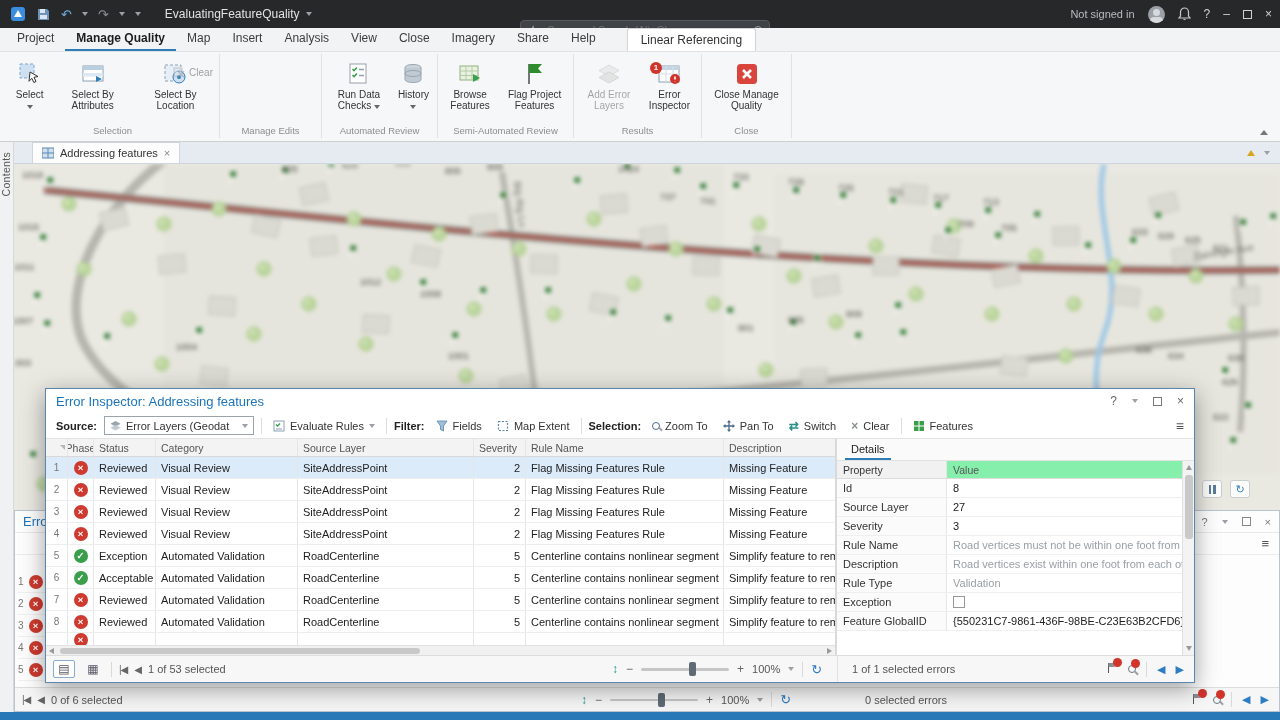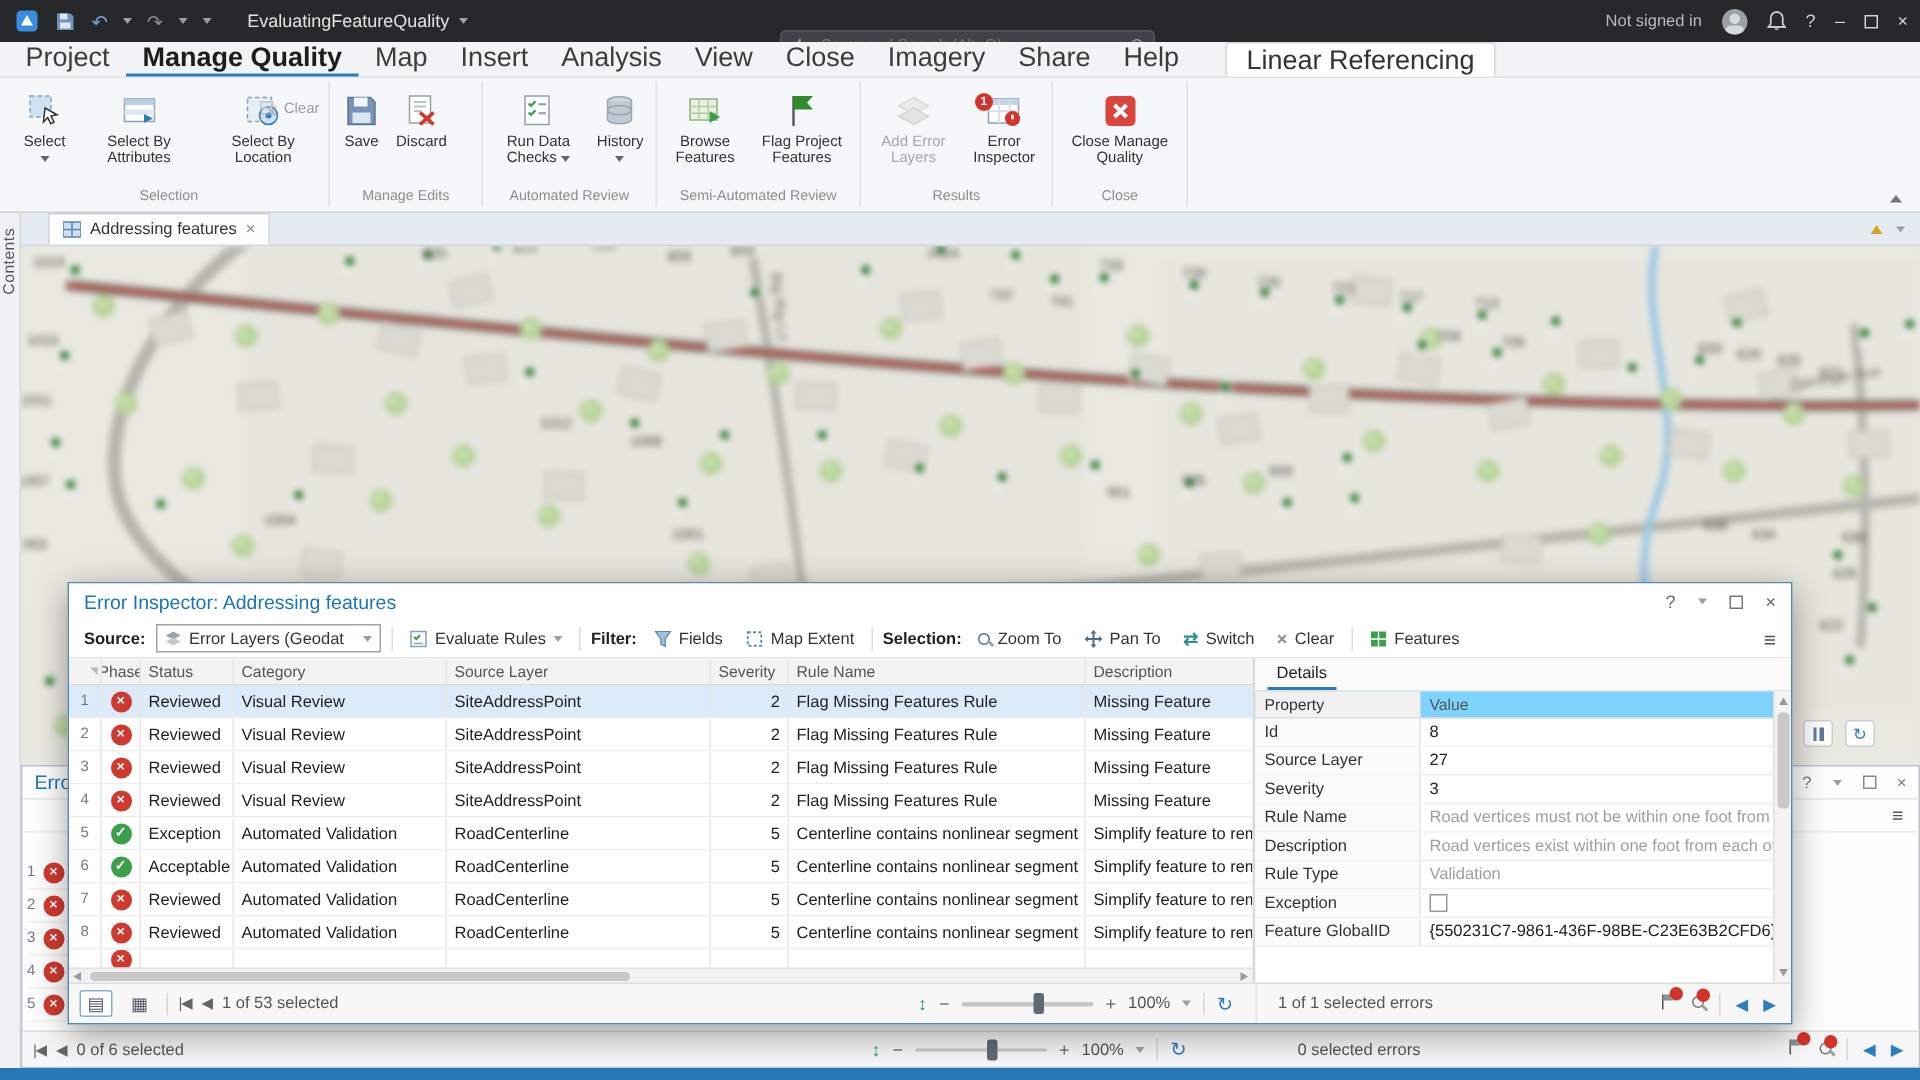--- a/index.html
+++ b/index.html
@@ -25,21 +25,21 @@
   .tb-right{position:absolute;right:8px;top:0;height:28px;display:flex;align-items:center;gap:13px;color:#c9c9c9;}
   .signin{font-size:11px;color:#b9bcbf;}
   .avatar{width:17px;height:17px;border-radius:50%;background:#9aa0a6;position:relative;overflow:hidden;}
   .avatar::before{content:"";position:absolute;left:5px;top:3px;width:7px;height:7px;border-radius:50%;background:#d7dadd;}
   .avatar::after{content:"";position:absolute;left:2px;top:11px;width:13px;height:8px;border-radius:6px;background:#d7dadd;}
   .winbtn{font-size:12px;color:#d2d2d2;}
   .sq{display:inline-block;width:9px;height:9px;border:1.2px solid #d2d2d2;}
 
   
   .rtabs{position:absolute;left:0;top:28px;width:1280px;height:24px;background:#f2f3f4;
-         border-bottom:1px solid #e2e2e2;display:flex;align-items:flex-end;font-size:18px;color:#3c3c3c;}
+         border-bottom:1px solid #e2e2e2;display:flex;align-items:flex-end;font-size:12px;color:#3c3c3c;}
   .rtab-row{display:flex;height:24px;align-items:stretch;margin-left:6px;}
   .rtab{padding:0 11px;line-height:23px;cursor:default;}
   .rtab.active{color:#1c1c1c;font-weight:bold;border-bottom:2.5px solid #2e7cb8;}
   .ctx-tab{margin-left:20px;background:#fff;border:1px solid #d5d5d5;border-bottom:none;
            border-radius:3px 3px 0 0;padding:0 13px;line-height:22px;height:23px;color:#333;box-shadow:0 -1px 2px rgba(0,0,0,.05);}
 
   
   .ribbon{position:absolute;left:0;top:52px;width:1280px;height:90px;background:#f6f7f8;border-bottom:1px solid #cfcfcf;}
   .rgroup{position:absolute;top:2px;height:84px;border-right:1px solid #e1e1e1;}
   .rbody{display:flex;align-items:flex-start;padding:4px 4px 0 4px;gap:2px;}
@@ -153,21 +153,21 @@
   .hthumb{position:absolute;left:14px;top:2px;width:360px;height:6px;background:#c9c9c9;border-radius:3px;}
   .harr{position:absolute;top:2px;width:0;height:0;border-top:3px solid transparent;border-bottom:3px solid transparent;}
   .harr.l{left:3px;border-right:5px solid #9a9a9a;}
   .harr.r{right:3px;border-left:5px solid #9a9a9a;}
 
   .splitter{position:absolute;left:789px;top:0;bottom:0;width:2px;background:#d9d9d9;}
   .details{position:absolute;left:791px;right:0;top:0;bottom:0;background:#fff;}
   .dtab-strip{height:22px;background:#fafafa;border-bottom:1px solid #e2e2e2;display:flex;align-items:flex-end;padding-left:8px;}
   .dtab{font-size:11px;color:#222;padding:0 6px 3px;border-bottom:2px solid #2e7cb8;}
   .dgrid{position:absolute;left:0;right:12px;top:22px;bottom:0;font-size:11px;}
-  .dhead{display:flex;height:18px;background:#7dd3fc;border-bottom:1px solid #dcdcdc;color:#555;font-size:10.5px;}
+  .dhead{display:flex;height:18px;background:#86efac;border-bottom:1px solid #dcdcdc;color:#555;font-size:10.5px;}
   .drow{display:flex;height:19px;border-bottom:1px solid #efefef;}
   .dprop{width:110px;flex:none;padding:0 6px;display:flex;align-items:center;color:#333;background:#fbfbfb;
          border-right:1px solid #e6e6e6;overflow:hidden;white-space:nowrap;}
   .dval{flex:1;padding:0 6px;display:flex;align-items:center;color:#222;overflow:hidden;white-space:nowrap;}
   .dval.muted{color:#9aa0a6;}
   .dval.checkbox::before{content:"";display:inline-block;width:10px;height:10px;border:1px solid #999;background:#fff;}
   .vscroll{position:absolute;right:0;top:22px;bottom:0;width:12px;background:#f3f3f3;border-left:1px solid #e0e0e0;}
   .vthumb{position:absolute;left:2px;top:14px;width:8px;height:64px;background:#c9c9c9;border-radius:3px;}
   .varr{position:absolute;left:3px;width:0;height:0;border-left:3px solid transparent;border-right:3px solid transparent;}
   .varr.u{top:4px;border-bottom:5px solid #9a9a9a;}
@@ -288,38 +288,20 @@
         <svg width="12" height="12">
             <rect x="1" y="2" width="8" height="8" fill="#dde4ea" stroke="#9aa4ad"></rect>
             <path d="M5 5l6 6M11 5l-6 6" stroke="#98a0a8" stroke-width="1.6"></path>
           </svg>
         <span>Clear</span>
       </div>
       <div class="glabel">Selection</div>
     </div>
 
     <div class="rgroup" style="left:220px;width:102px;">
-      <div class="rbody">
-        <div class="rbtn">
-          <svg class="icon26" viewBox="0 0 26 26">
-              <path d="M4 4h15l3 3v15H4z" fill="#7a93b4" stroke="#5d7795"></path>
-              <rect x="8" y="4" width="9" height="6" fill="#f2f6fa"></rect>
-              <rect x="7" y="14" width="12" height="7" fill="#dce6f0"></rect>
-            </svg>
-          <span class="lbl">Save</span>
-        </div>
-        <div class="rbtn">
-          <svg class="icon26" viewBox="0 0 26 26">
-              <rect x="5" y="3" width="14" height="18" fill="#fff" stroke="#98a0a8"></rect>
-              <path d="M8 7h8M8 10h8M8 13h5" stroke="#b8c0c8" stroke-width="1.3"></path>
-              <path d="M12 14l9 8M21 14l-9 8" stroke="#d1342b" stroke-width="2.4"></path>
-            </svg>
-          <span class="lbl">Discard</span>
-        </div>
-      </div>
       <div class="glabel">Manage Edits</div>
     </div>
 
     <div class="rgroup" style="left:322px;width:116px;">
       <div class="rbody">
         <div class="rbtn">
           <svg class="icon26" viewBox="0 0 26 26">
               <rect x="4" y="3" width="16" height="19" fill="#fff" stroke="#98a0a8"></rect>
               <path d="M6.5 8l1.5 1.5L11 6.5" stroke="#3a9e4b" stroke-width="1.6" fill="none"></path>
               <path d="M6.5 14l1.5 1.5L11 12.5" stroke="#3a9e4b" stroke-width="1.6" fill="none"></path>

